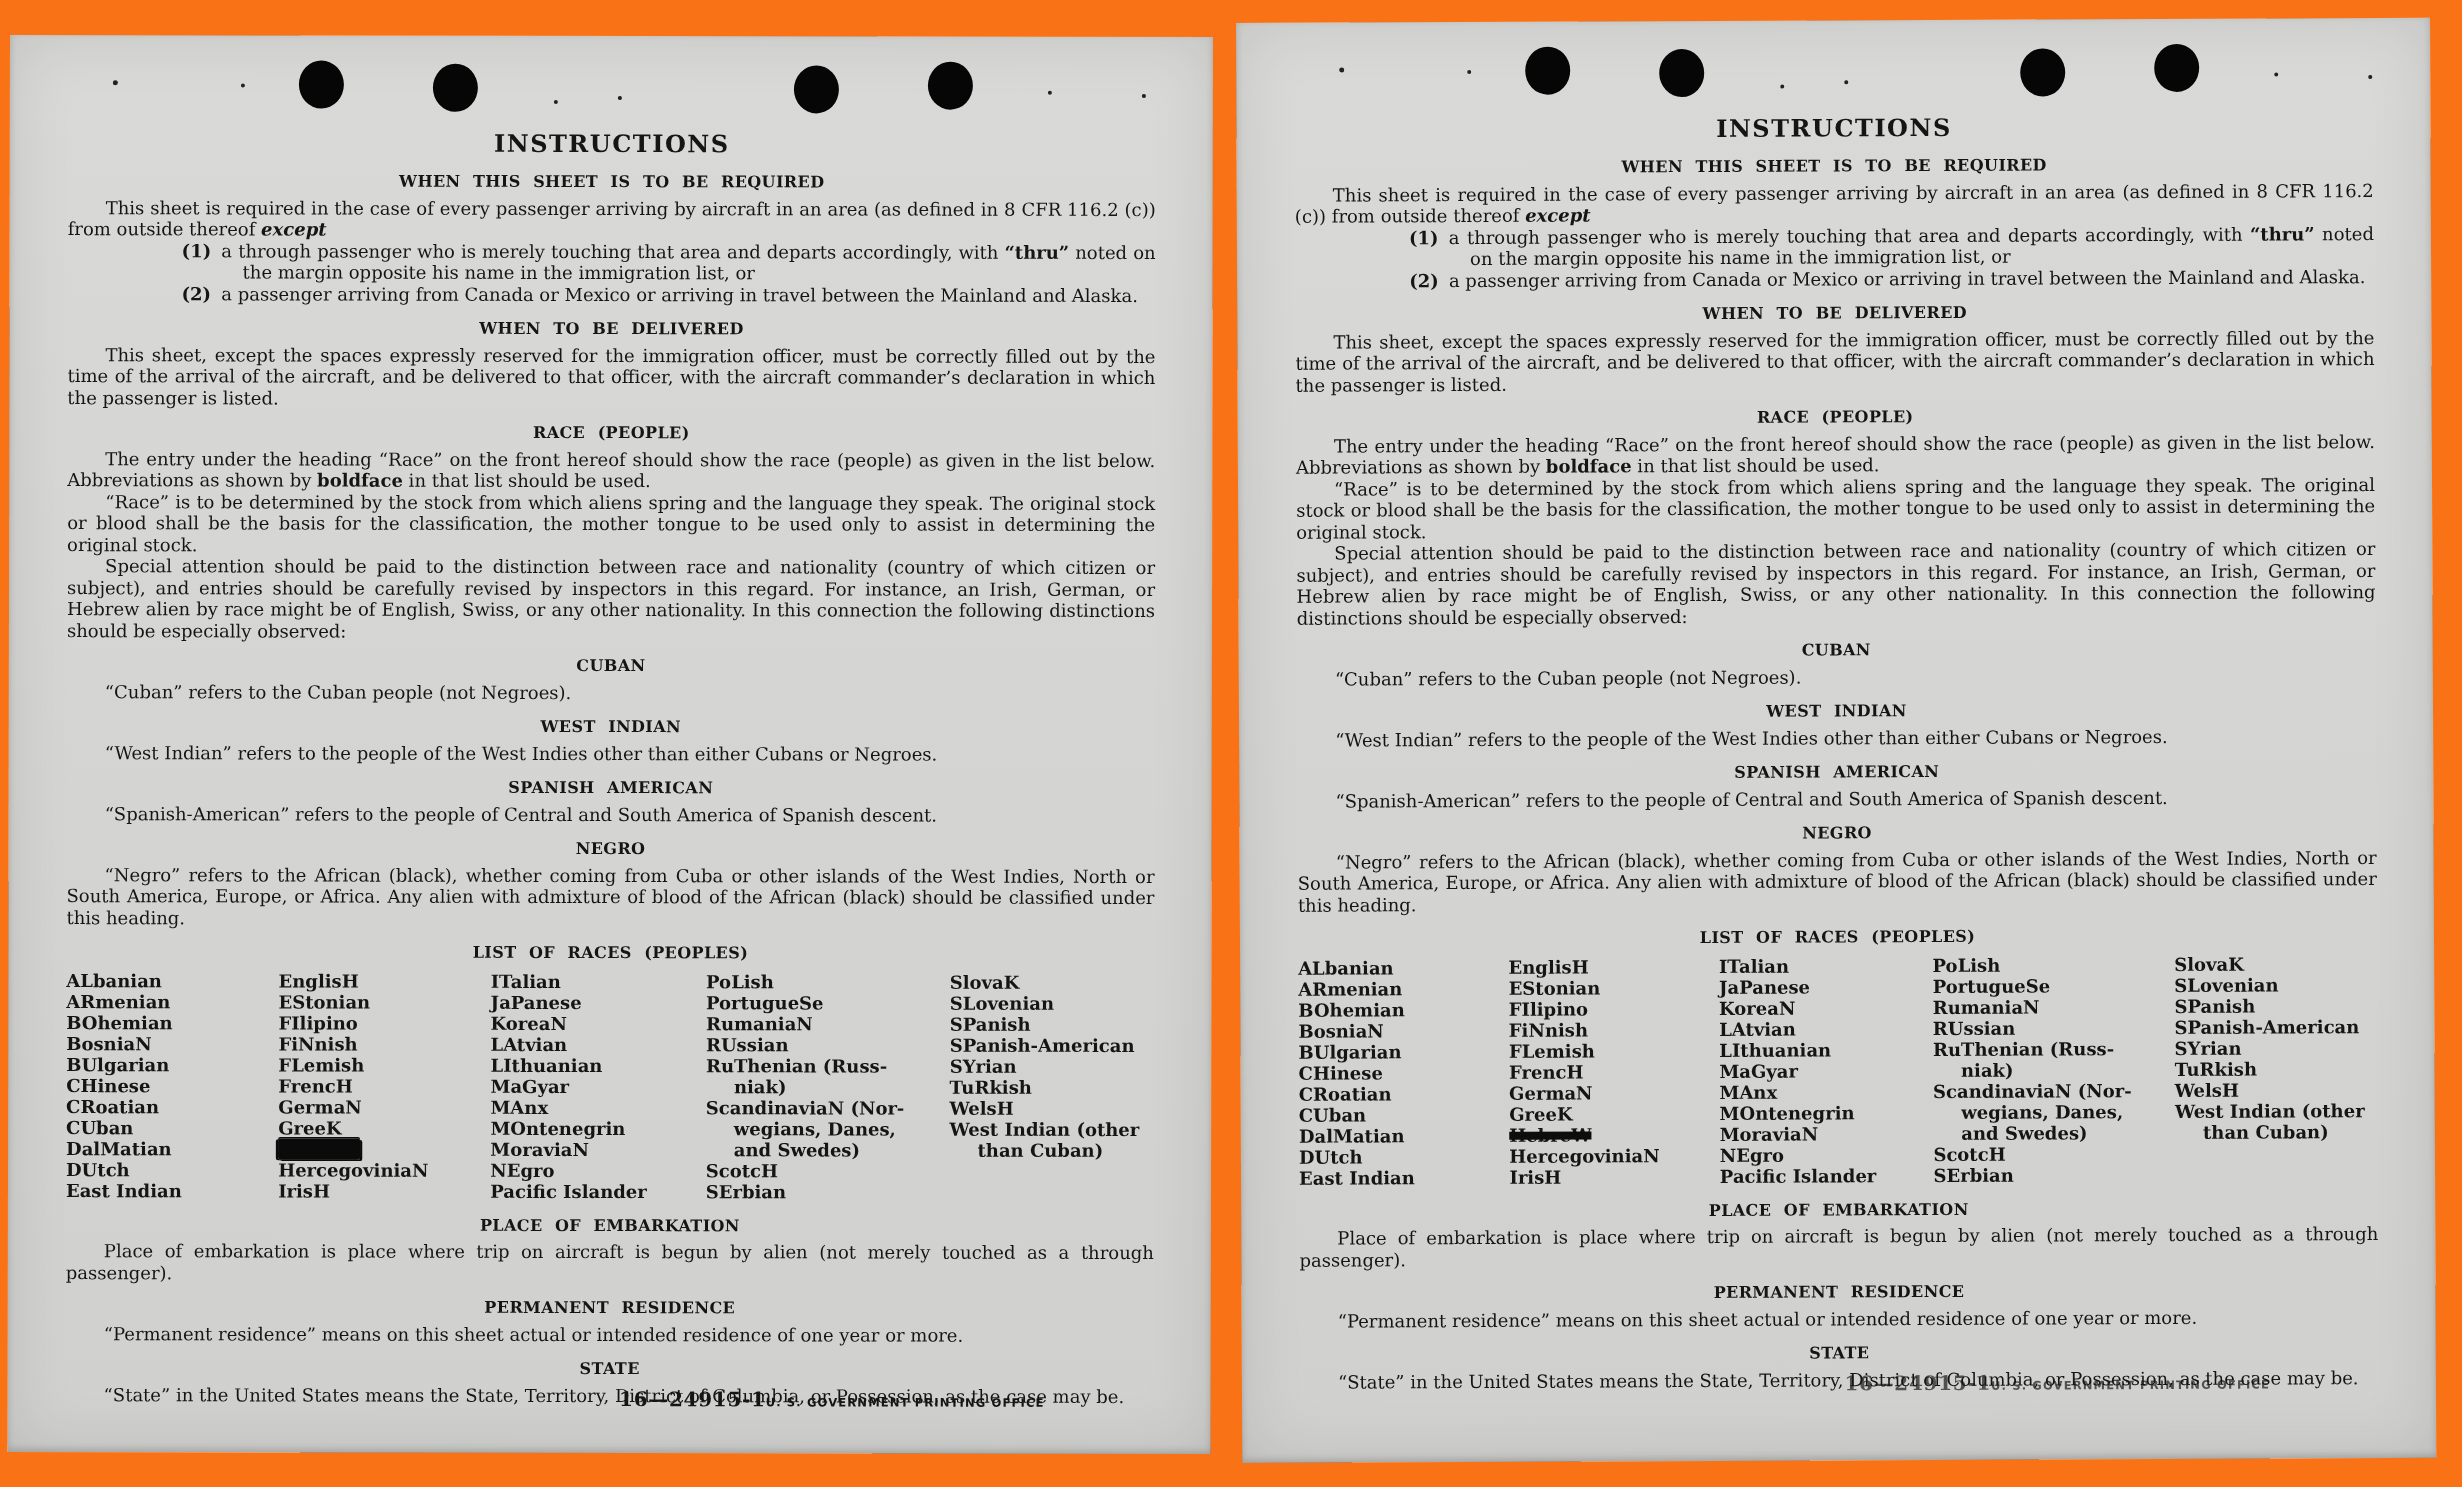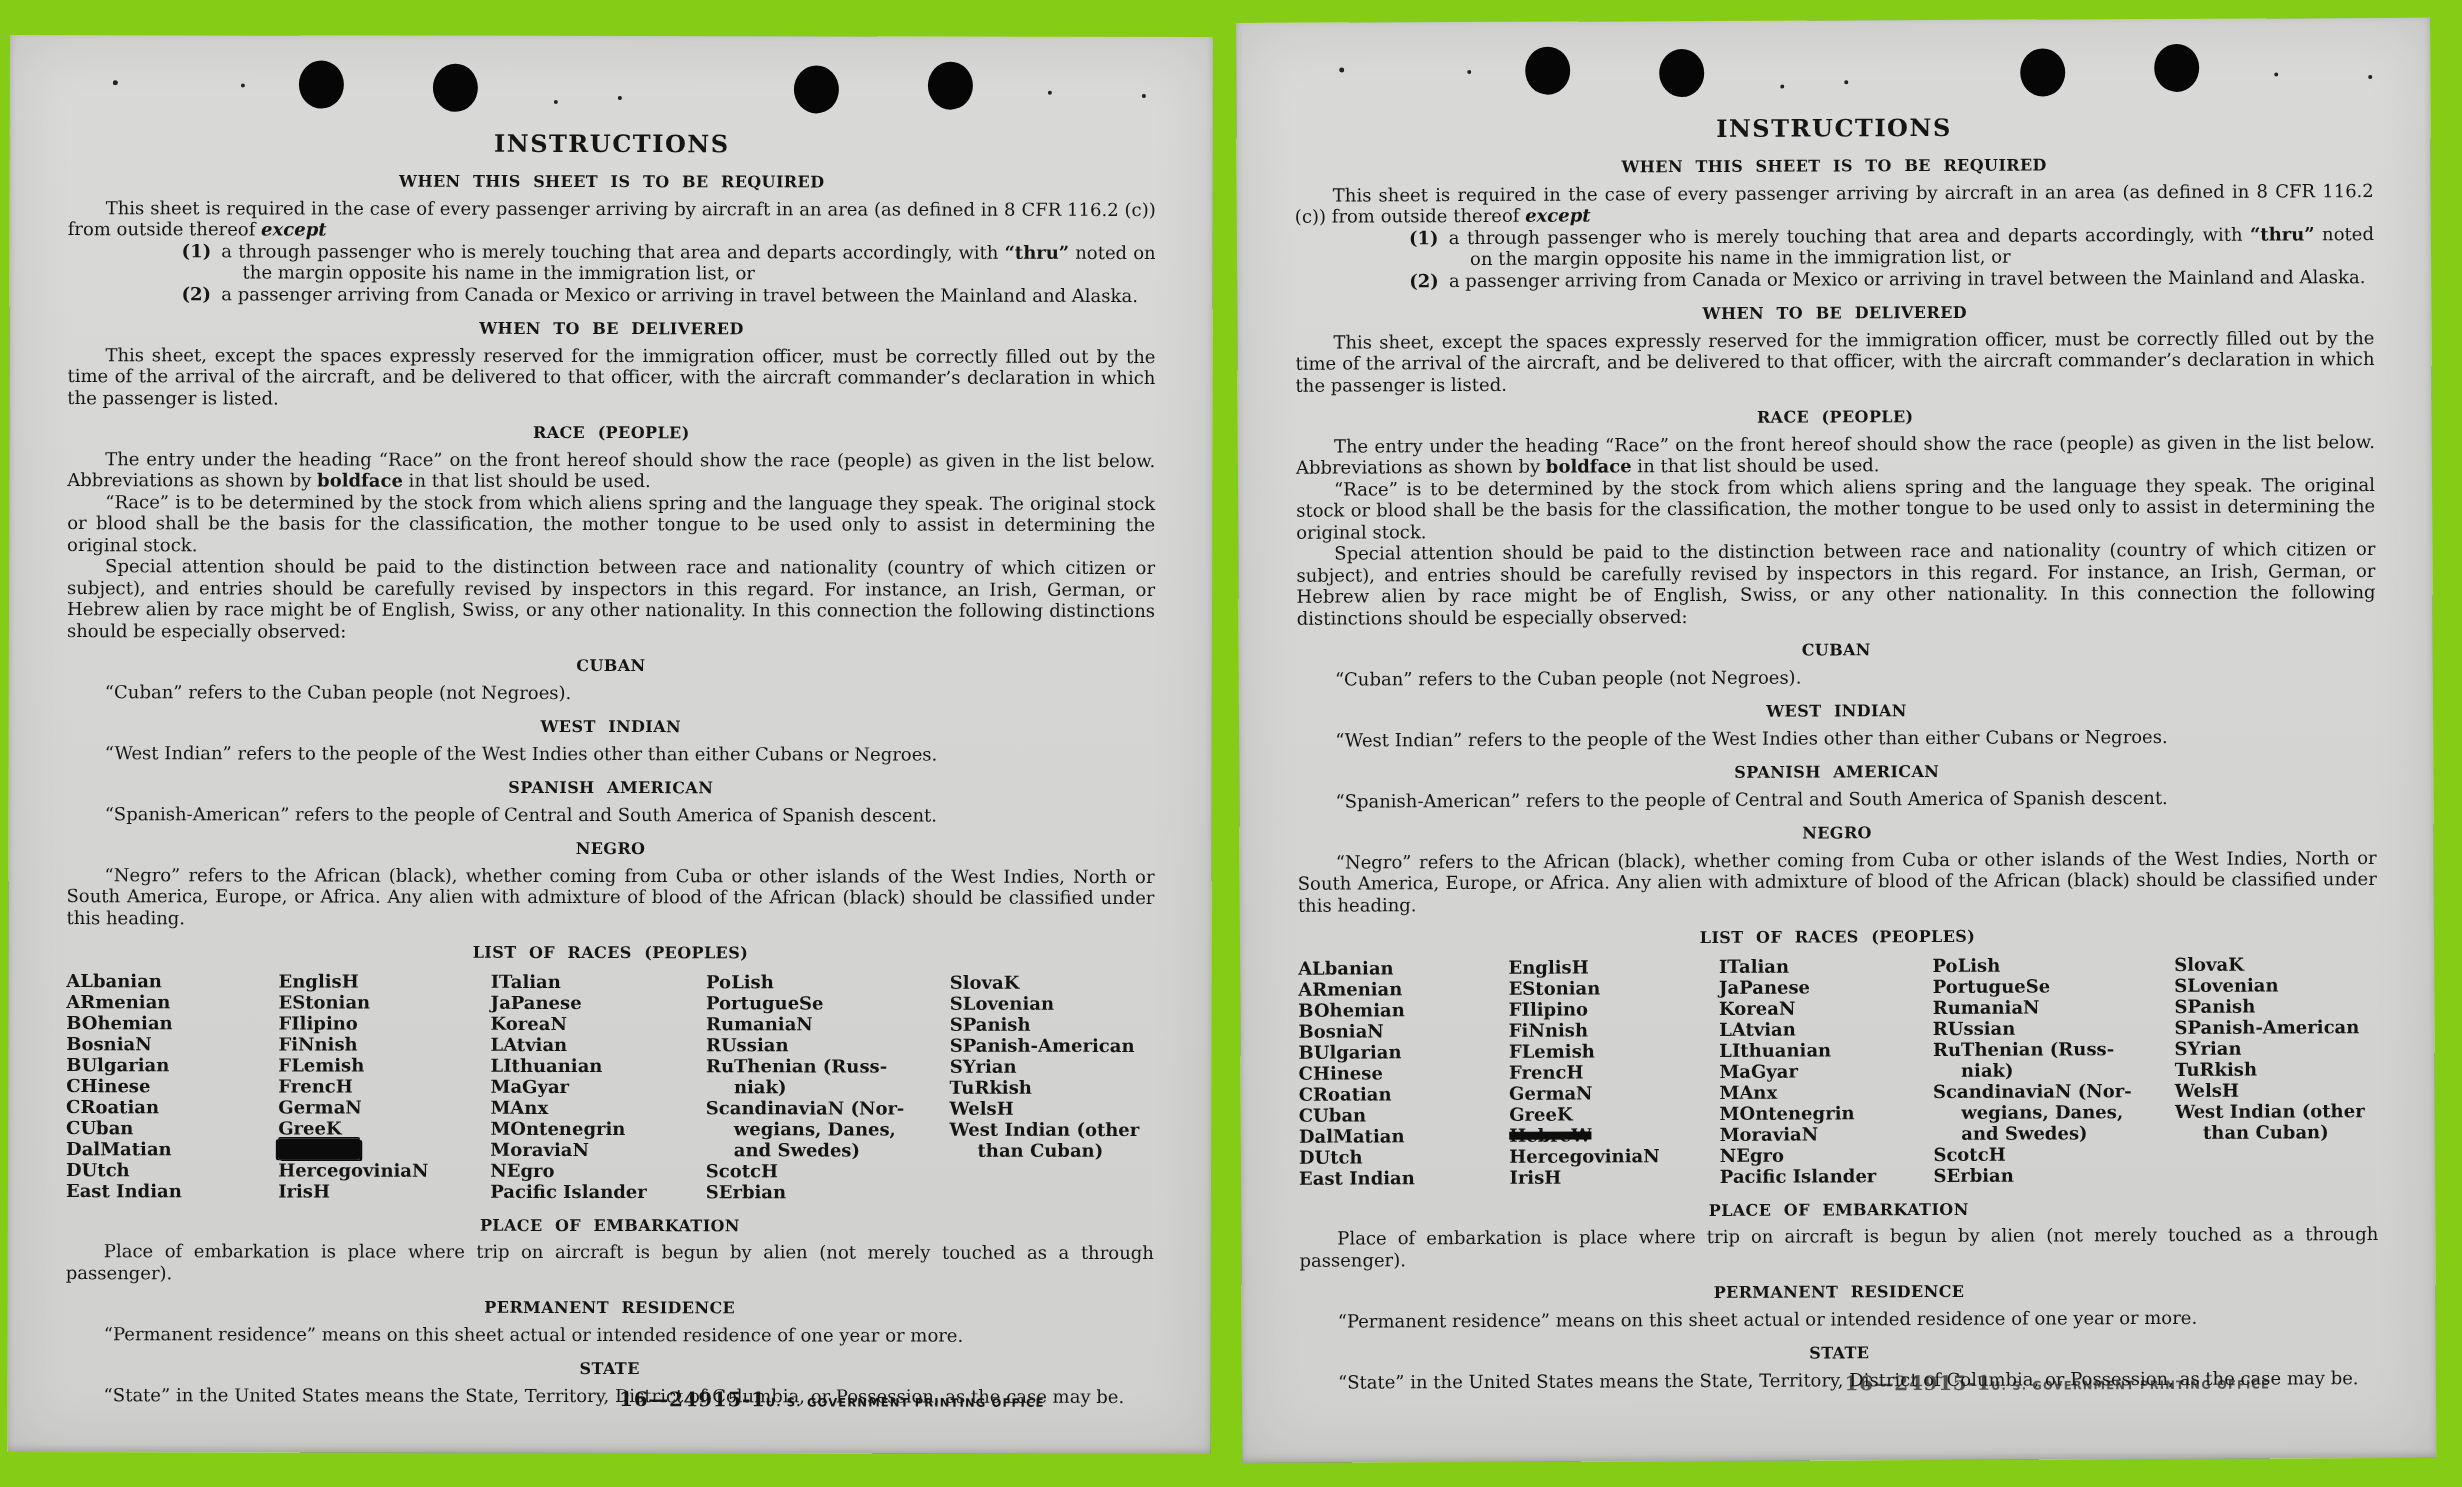--- a/index.html
+++ b/index.html
@@ -1,17 +1,17 @@
 <!DOCTYPE html>
 <html style="font-size:11.6px"><head>
 <meta charset="utf-8">
 <title>Scanned Instruction Sheets</title>
 <style>
   html,body{margin:0;padding:0;background:#000;}
-  .stage{position:relative;width:2462px;height:1487px;background:#84cc16;overflow:hidden;
+  .stage{position:relative;width:2462px;height:1487px;background:#f97316;overflow:hidden;
          font-family:"DejaVu Serif","Liberation Serif",serif;}
   .page{position:absolute;background:linear-gradient(180deg,#d9d9d7 0%,#d4d4d2 55%,#d0d0ce 100%);
         color:#151515;overflow:hidden;transform-origin:top left;
         box-shadow:inset 0 0 65px rgba(0,0,0,.10), inset 0 -2.9px 7.3px rgba(0,0,0,.18);}
   .page-left{left:10.2px;top:35px;width:1203px;height:1417px;transform:rotate(0.10deg);}
   .page-right{left:1236px;top:23px;width:1194px;height:1440px;transform:rotate(-0.25deg);}
 
   .hole{position:absolute;width:45px;height:48px;border-radius:50%;background:#060606;top:25px;}
   .hole.h0{left:289px;} .hole.h1{left:423px;top:28px;} .hole.h2{left:784px;top:29px;} .hole.h3{left:918px;26px;}
   .speck{position:absolute;background:#222;border-radius:50%;}

